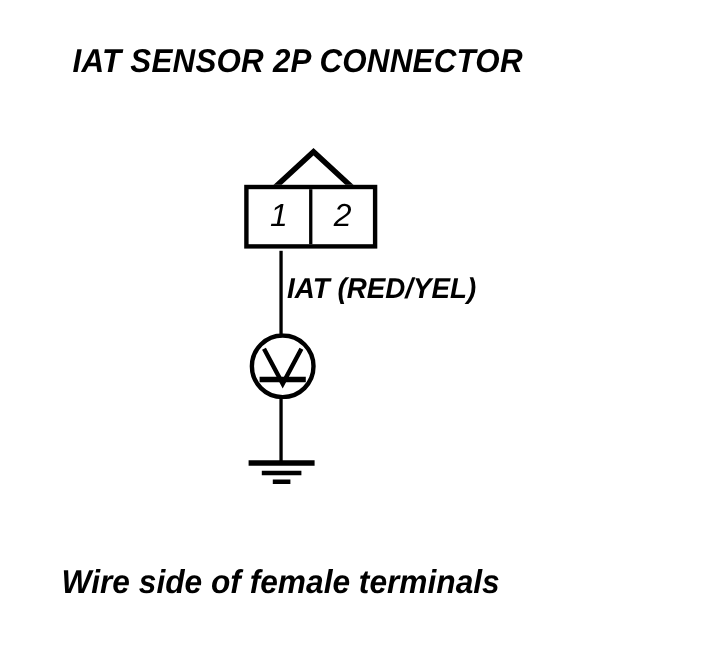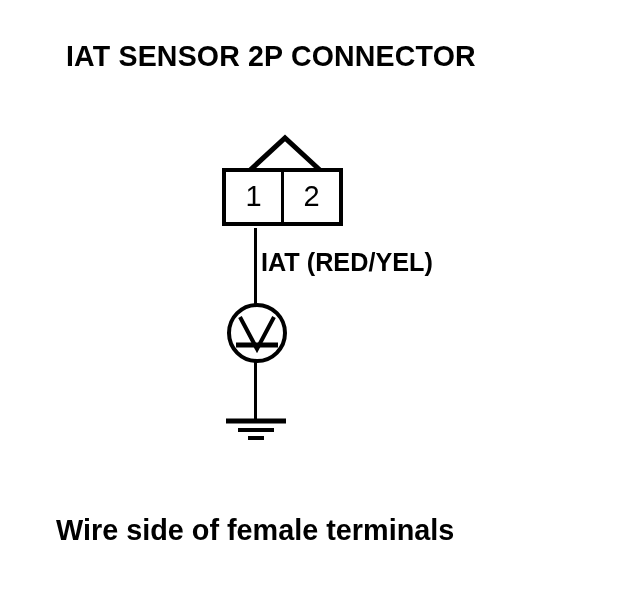--- a/index.html
+++ b/index.html
@@ -8,20 +8,21 @@
     background: #ffffff;
   }
   #page {
     position: relative;
     width: 640px;
     height: 594px;
     background: #ffffff;
     overflow: hidden;
     font-family: "Liberation Sans", sans-serif;
     color: #000000;
+    font-style: italic;
   }
 
   
   #title {
     position: absolute;
     left: 66px;
     top: 40px;
     font-size: 30px;
     font-weight: bold;
     letter-spacing: 0.2px;

